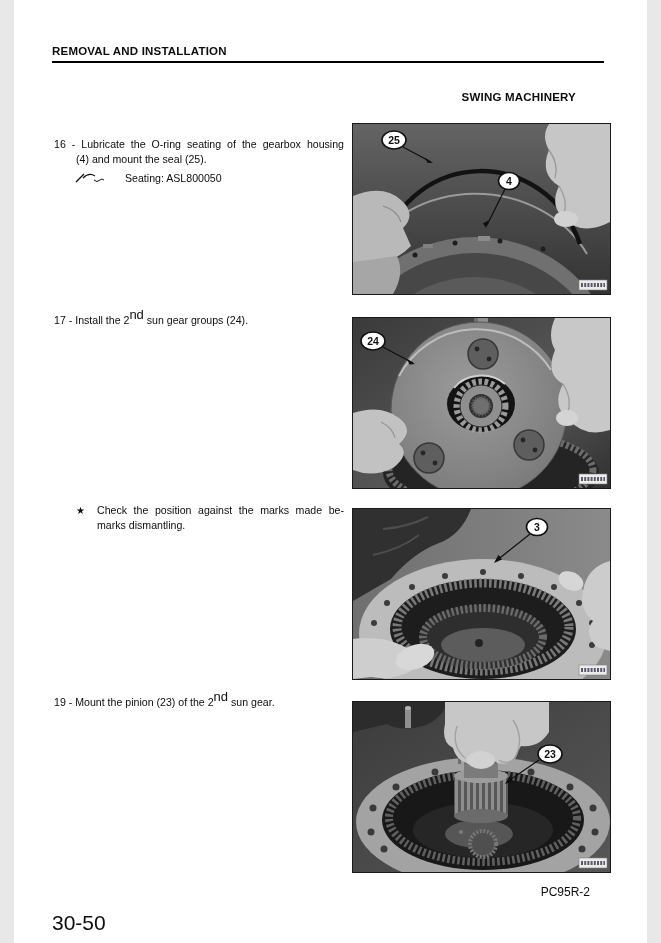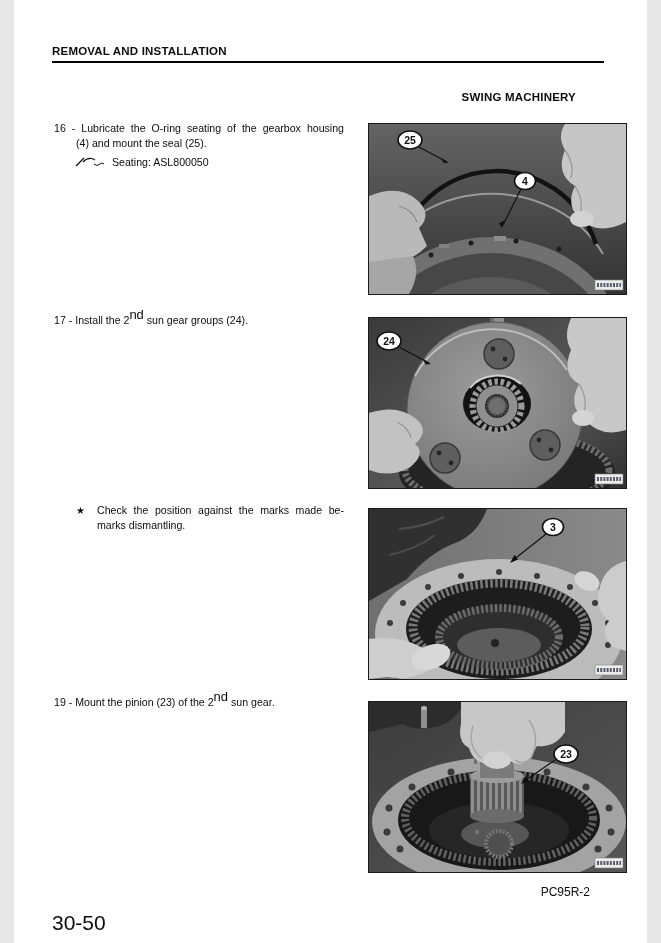--- a/index.html
+++ b/index.html
@@ -5,33 +5,33 @@
   html,body{margin:0;padding:0;background:#e8e8e8;}
   .page{position:relative;width:633px;height:943px;background:#ffffff;
         font-family:"Liberation Sans",sans-serif;color:#0d0d0d;overflow:hidden;margin:0 auto;}
   
   .hdr-left{position:absolute;left:38px;top:45px;font-size:11.5px;font-weight:bold;letter-spacing:.2px;}
   .hdr-right{position:absolute;right:71px;top:45px;font-size:11.5px;font-weight:bold;letter-spacing:.2px;margin-top:46px;}
   .hdr-rule{position:absolute;left:38px;top:61px;width:552px;height:2px;background:#000;}
   
   .step{position:absolute;left:40px;width:290px;font-size:10.6px;line-height:15px;}
   .line{max-height:15px;overflow:hidden;}
-  .first{text-indent:-22px;padding-left:22px;}
+  .first{text-indent:-22px;padding-left:22px;margin-top:16px;}
   .jline{text-align:justify;text-align-last:justify;}
   .hang{padding-left:22px;}
   .nowrap{white-space:nowrap;}
   .sup{font-size:13px;vertical-align:super;line-height:0;}
-  .note-row{display:flex;align-items:center;padding-left:21px;margin-top:3px;height:16px;}
+  .note-row{display:flex;align-items:center;padding-left:21px;margin-top:3px;height:16px;gap:13px;}
   .note-row .spec{margin-left:7px;}
   .star-row{display:flex;}
   .star-cell{width:21px;font-size:10px;flex:none;}
   .star-text{flex:1;text-align:justify;text-align-last:justify;max-height:15px;overflow:hidden;}
   .cont{padding-left:43px;}
   
-  .photo{position:absolute;left:354px;width:257px;height:170px;border:1px solid #1a1a1a;background:#3b82f6;text-align:center;}
+  .photo{position:absolute;left:338px;width:257px;height:170px;border:1px solid #1a1a1a;background:#3b82f6;text-align:center;}
   .photo svg{display:block;}
   svg text.co{font-family:"Liberation Sans",sans-serif;font-size:10.5px;font-weight:bold;fill:#101010;text-anchor:middle;}
   
   .foot-page{position:absolute;left:38px;top:877px;font-size:21px;margin-top:34px;}
   .foot-model{position:absolute;right:57px;top:885px;font-size:12px;}
 </style>
 </head>
 <body>
 
 <div class="page">

